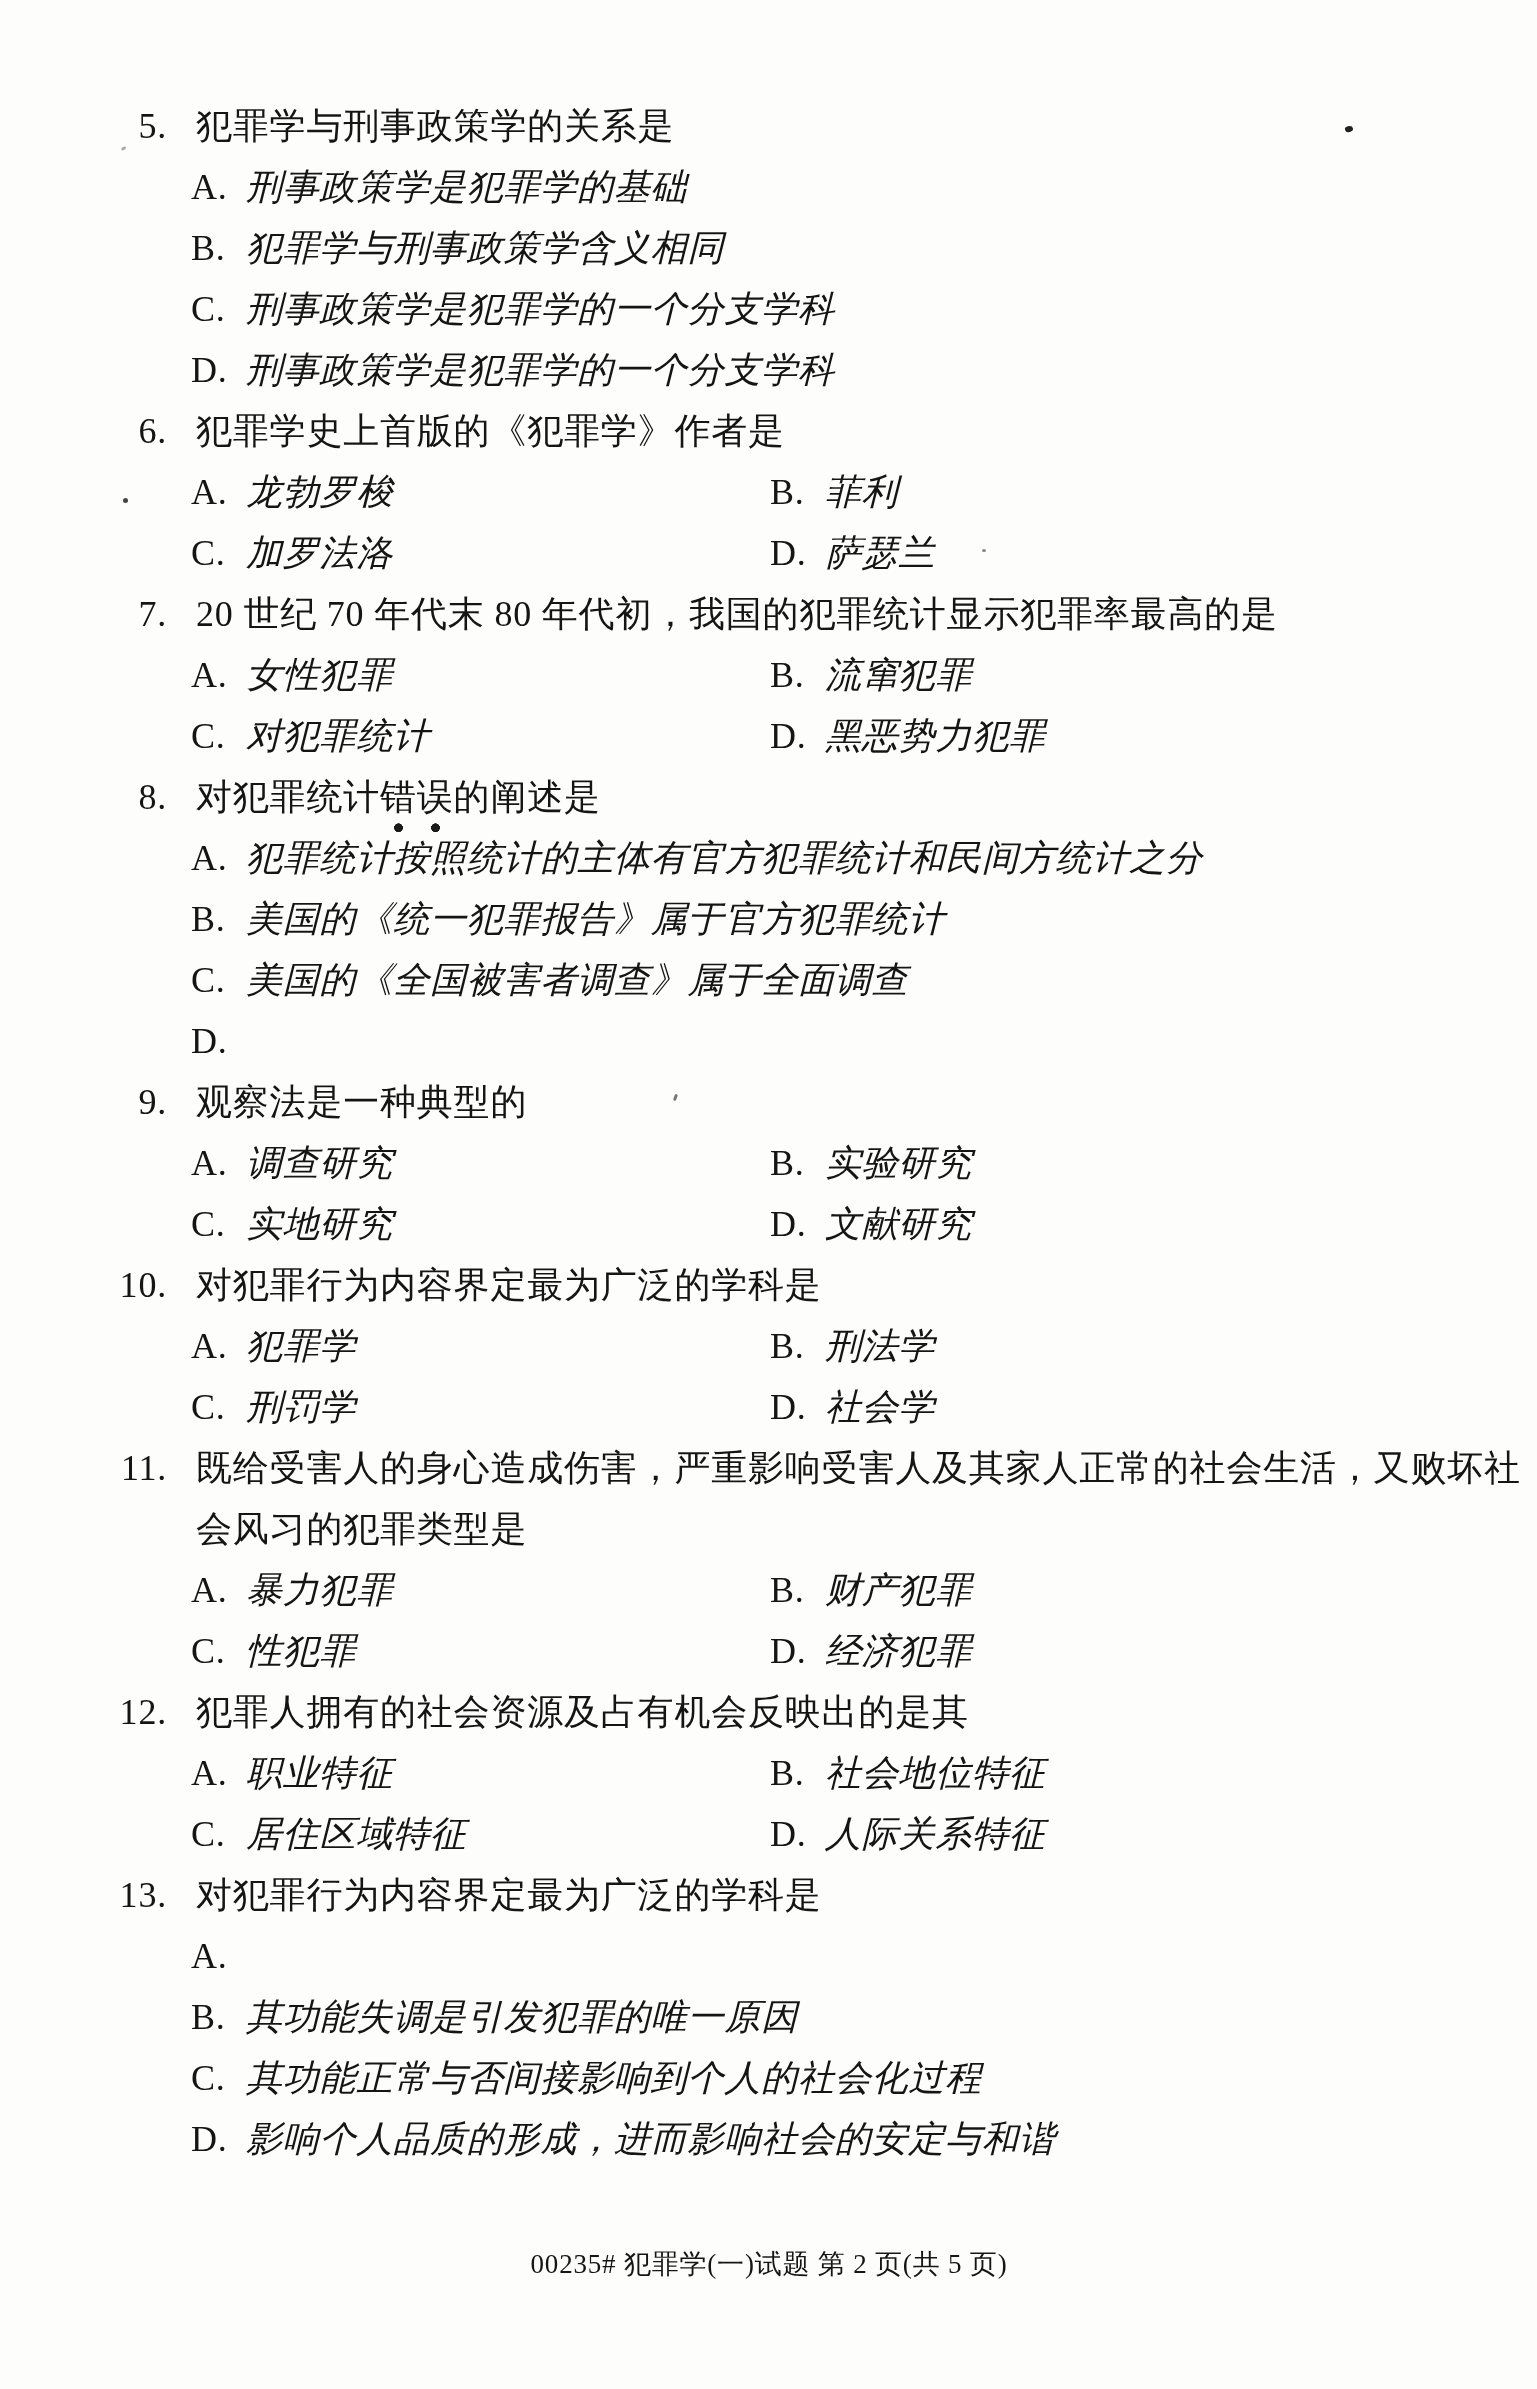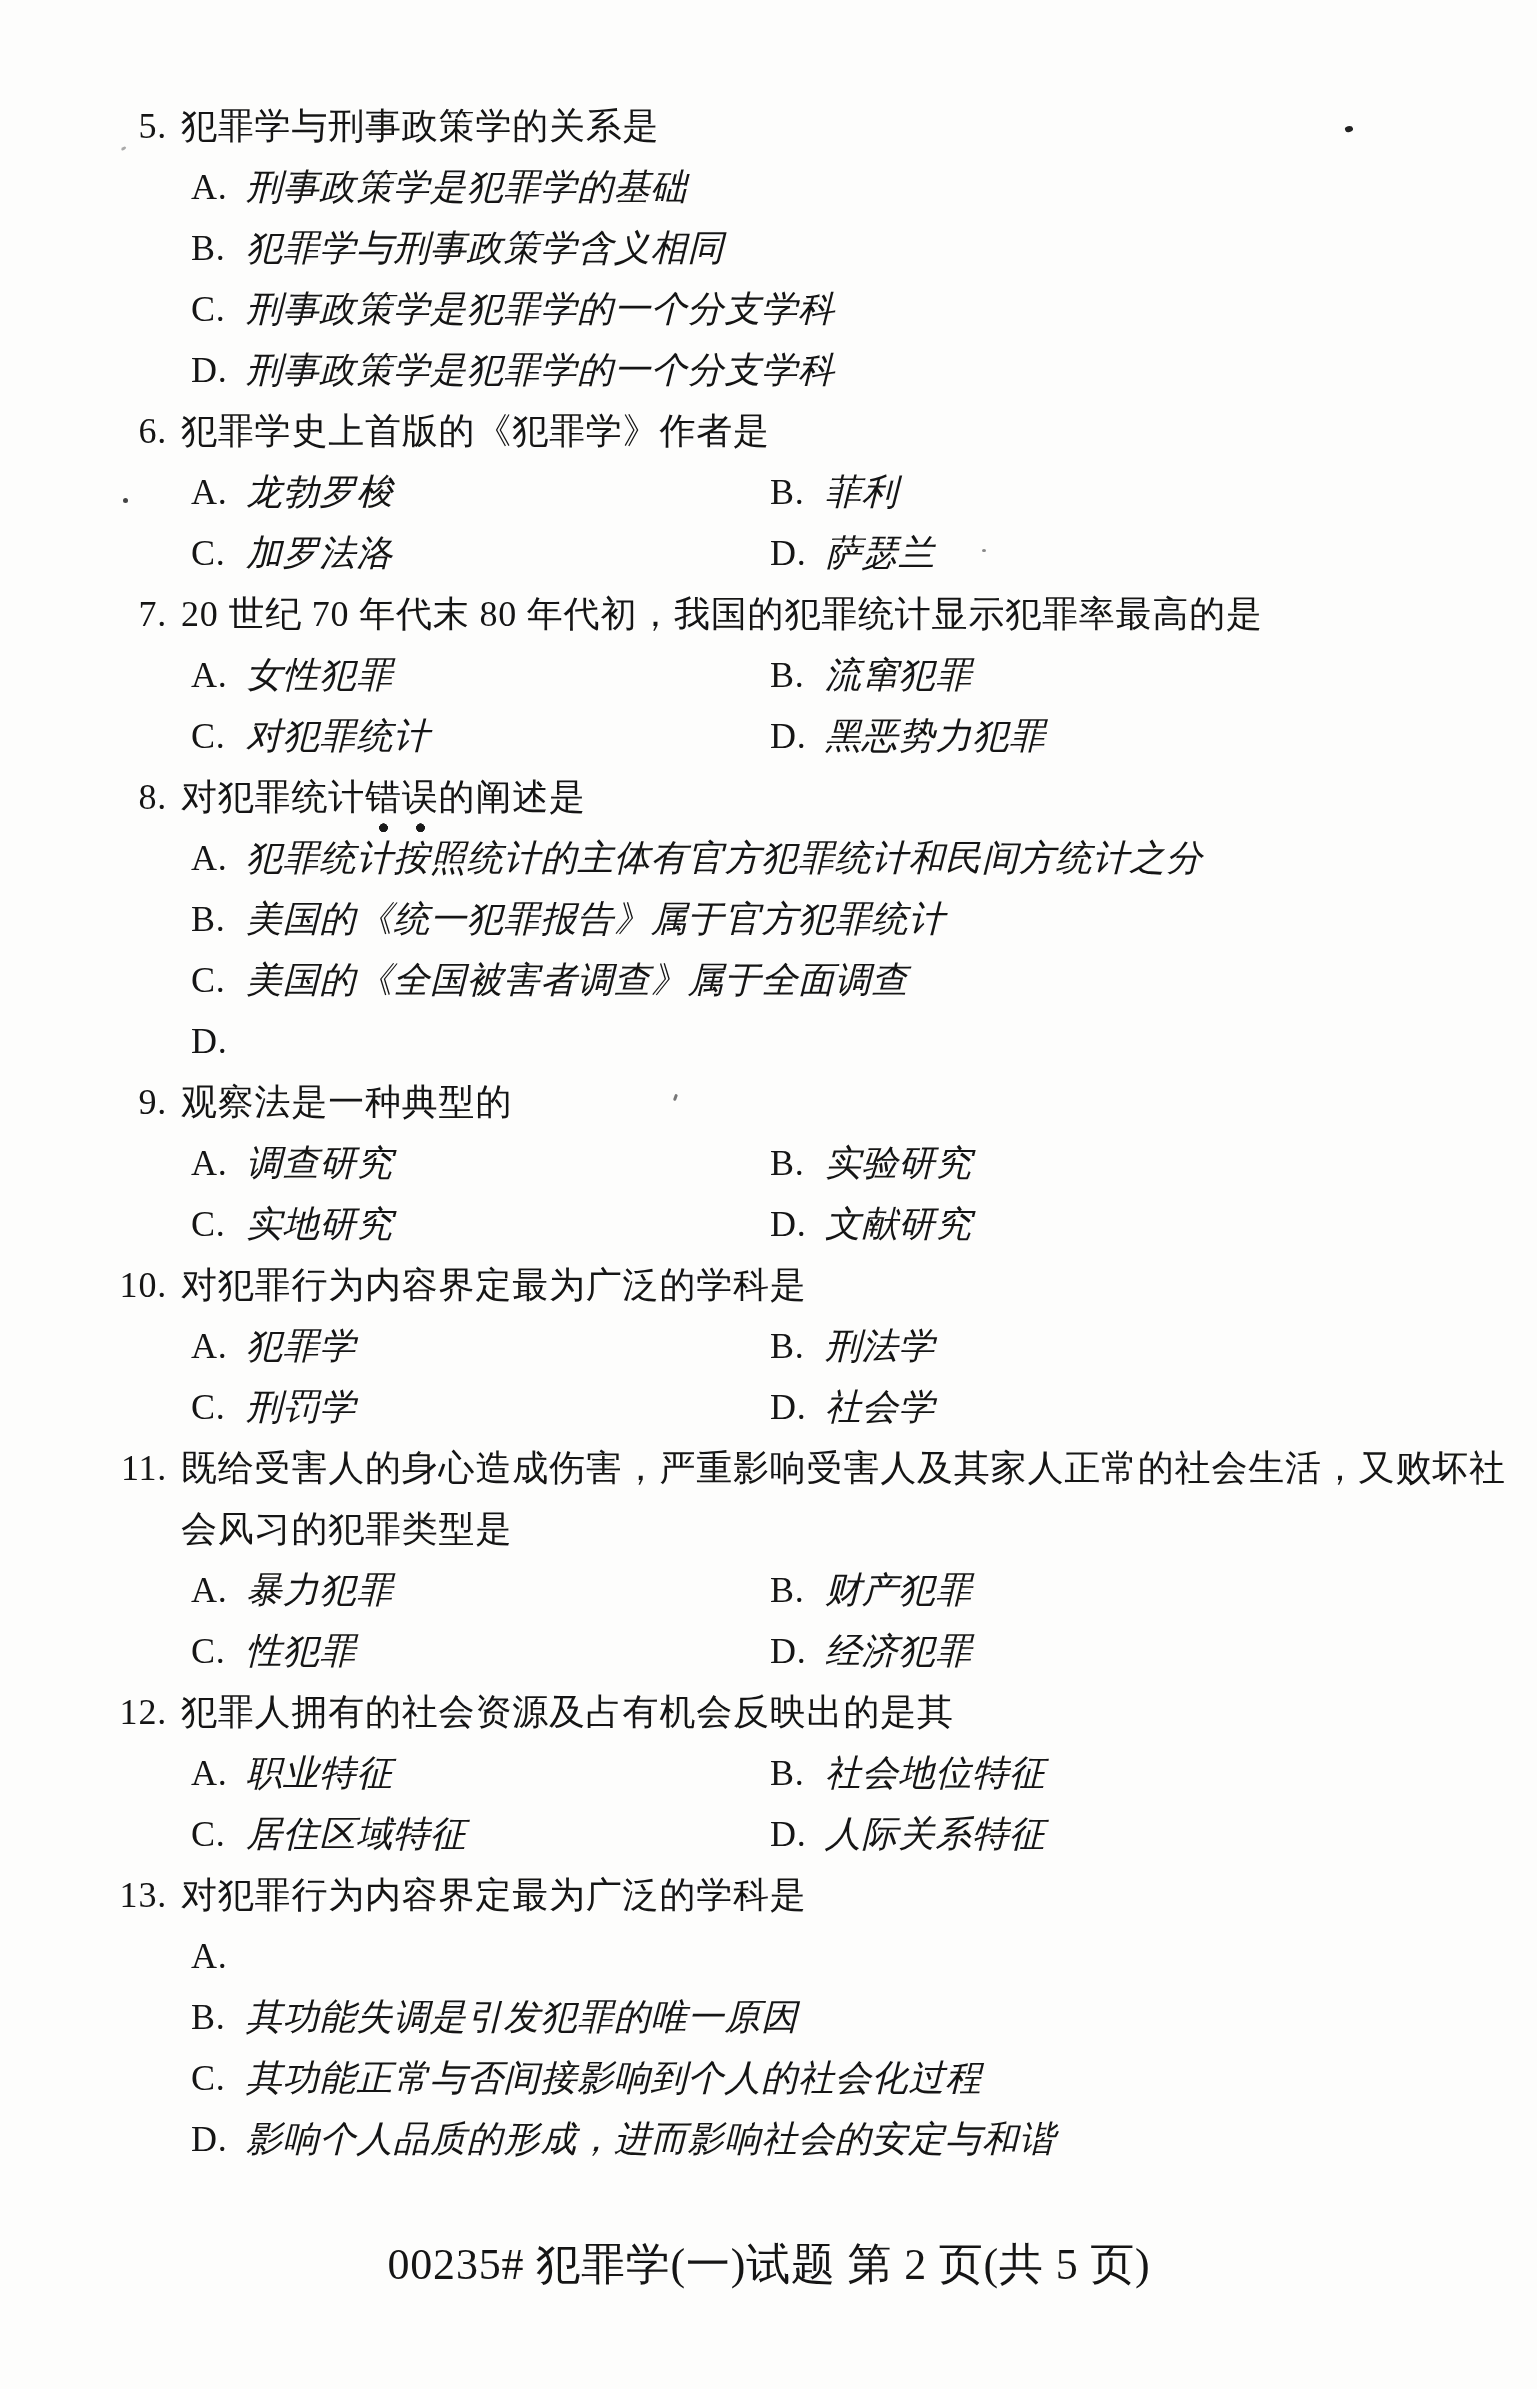--- a/index.html
+++ b/index.html
@@ -9,41 +9,41 @@
     position:relative;
     background:#fdfdfc;
     color:#151515;
     font-family:"Liberation Serif","DejaVu Serif",serif;
     overflow:hidden;
   }
   .content { position:absolute; left:0; top:96px; right:0; }
   .line { line-height:61px; font-size:36px; letter-spacing:0.8px; }
   .q-line { display:flex; }
   .qnum  { flex:0 0 167px; text-align:right; white-space:nowrap; }
-  .qtext { flex:1; margin-left:14px; }
+  .qtext { flex:1; margin-left:29px; }
   .opt-line { display:flex; margin-left:191px; }
   .opt-row  { display:flex; margin-left:191px; }
   .opt { display:flex; }
   .opt-left { width:579px; flex:none; }
   .olabel { flex:0 0 55px; white-space:nowrap; }
   .otext { white-space:nowrap;font-style:italic; }
   
   .emph {
     padding-bottom:17px;
     background-image:
       radial-gradient(circle, #1a1a1a 4.2px, rgba(0,0,0,0) 4.6px),
       radial-gradient(circle, #1a1a1a 4.2px, rgba(0,0,0,0) 4.6px);
     background-size:50% 13.5px;
     background-position:left bottom, right bottom;
     background-repeat:no-repeat;
   }
   .page-footer {
     position:absolute; left:0; right:0; top:2234px;
     text-align:center; line-height:61px;
-    font-size:44px; letter-spacing:0.8px;
+    font-size:27px; letter-spacing:0.8px;
   }
   
   .speck { position:absolute; background:#222; border-radius:50%; }
   #speck1 { left:1345px; top:126px; width:8.4px; height:5.9px; transform:rotate(-15deg); border-radius:40% 60% 50% 50%; }
   #speck2 { left:123px;  top:498px; width:5px;  height:5px; background:#444; }
   #speck3 { left:982px; top:549px; width:4.2px;  height:3.4px; background:#888; }
   #speck4 { left:674px;  top:1094px; width:3.4px; height:6.8px; background:#777; transform:rotate(20deg); border-radius:1.7px; }
   #speck5 { left:121px;  top:147px; width:5px;  height:2.5px; background:#aaa; transform:rotate(-30deg); }
 </style>
 </head>

